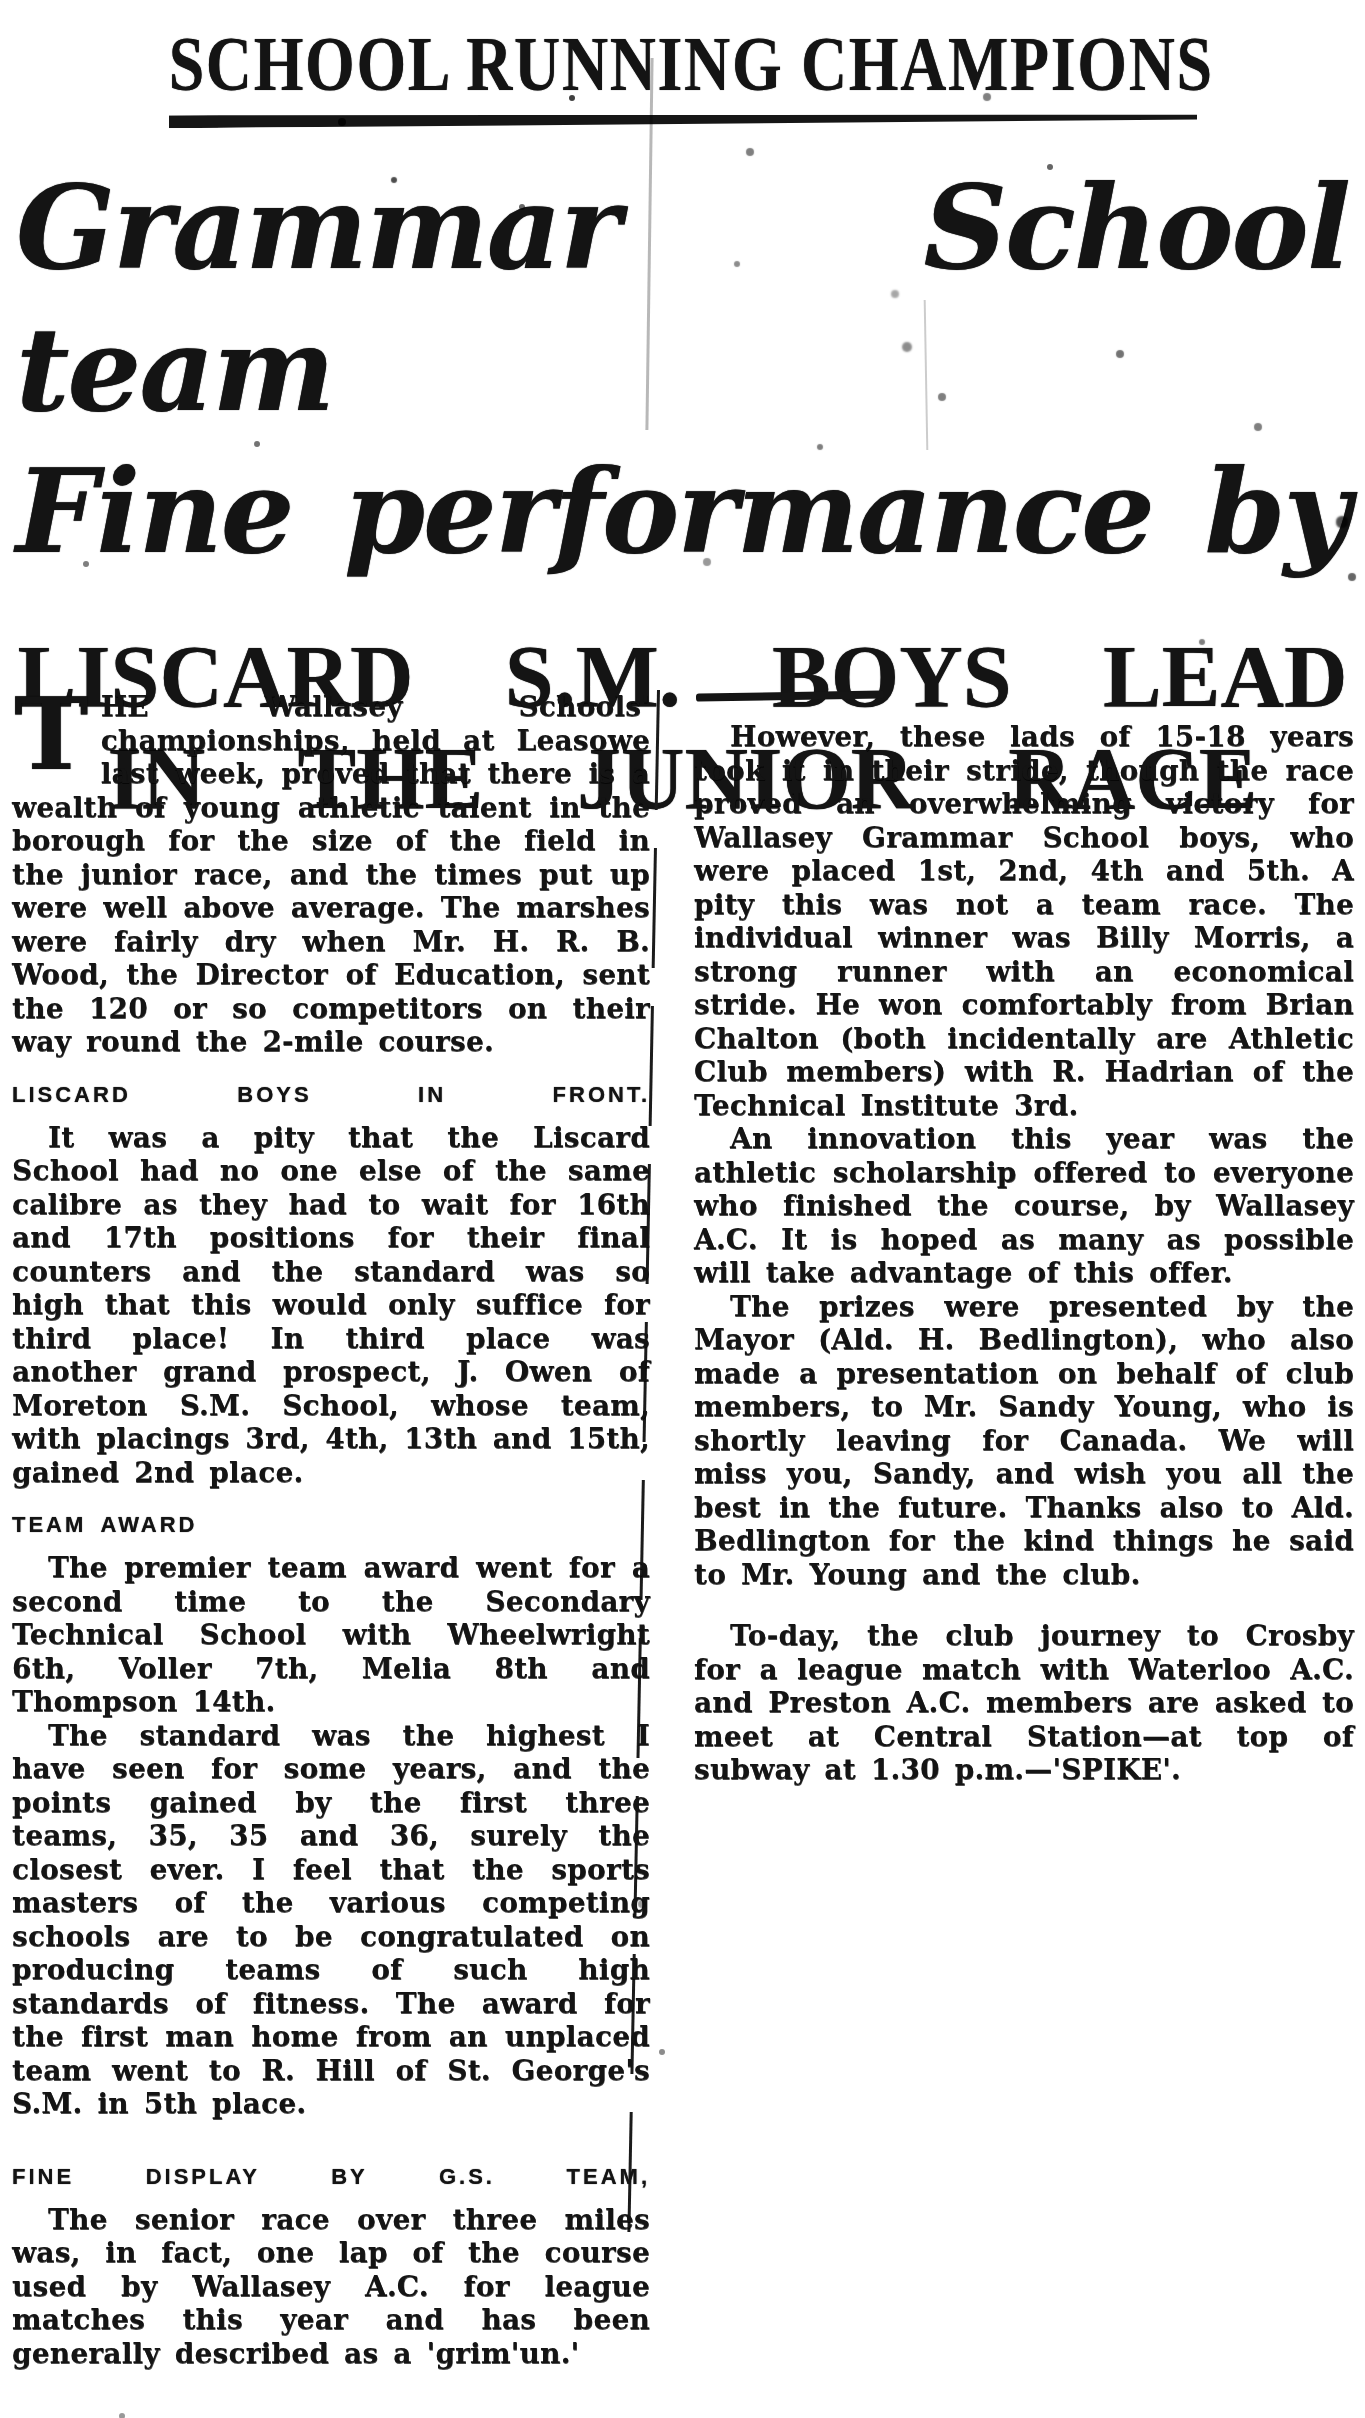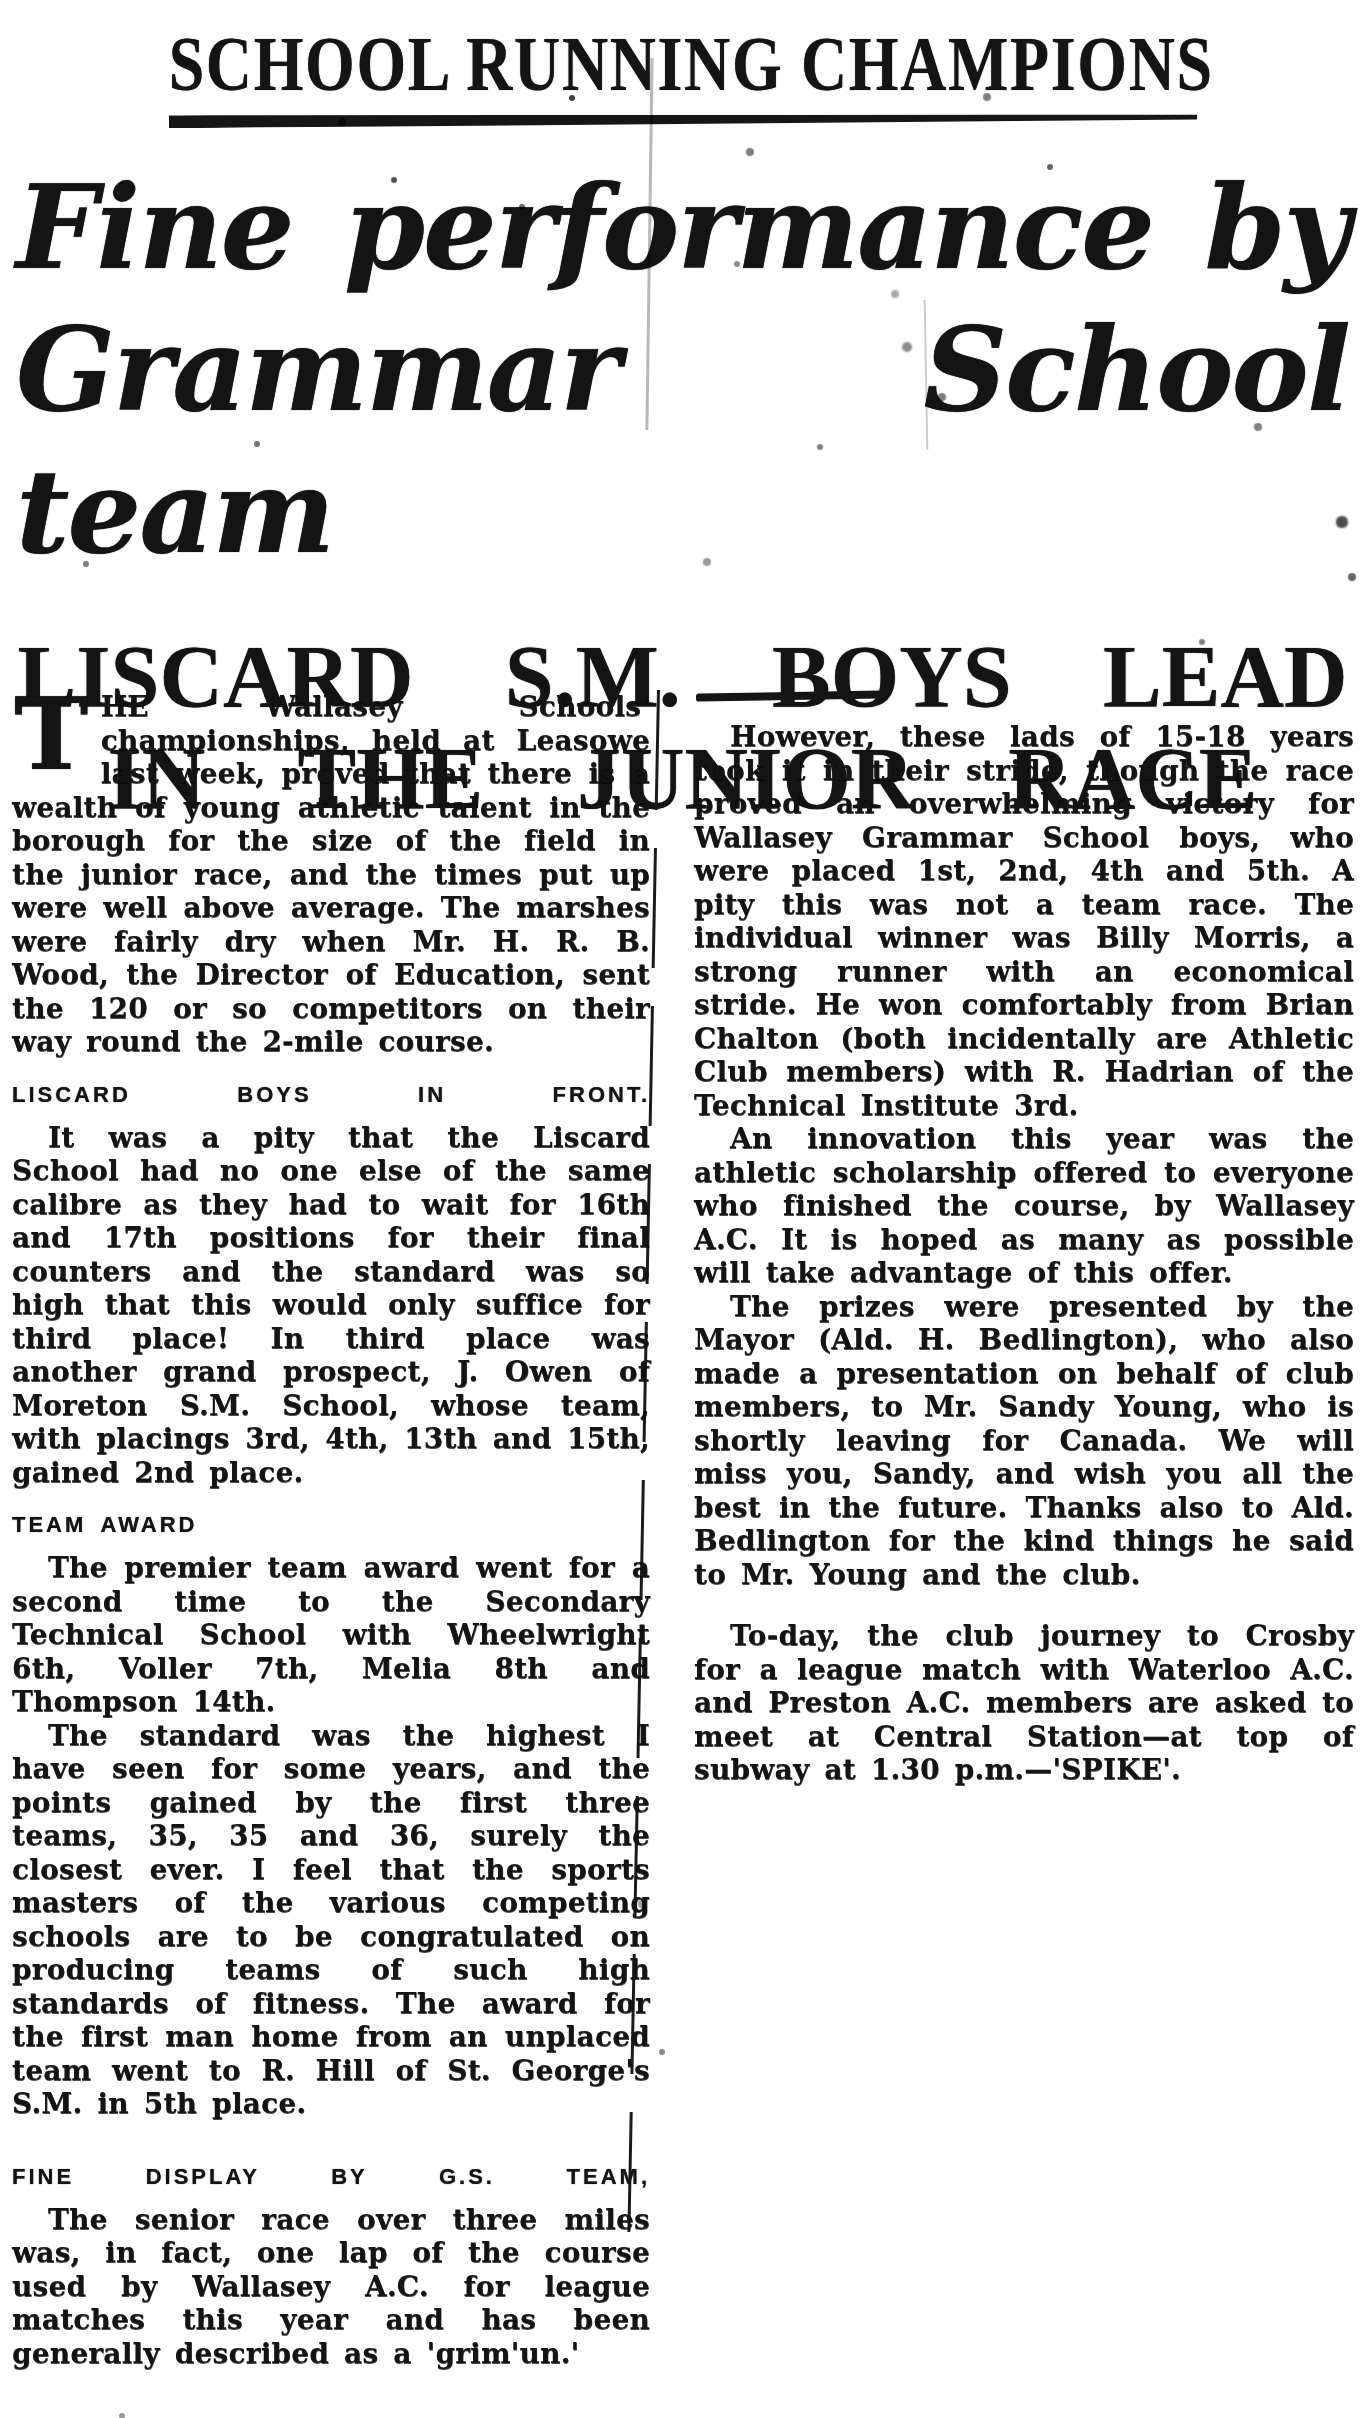--- a/index.html
+++ b/index.html
@@ -166,22 +166,22 @@
 <body>
 
 <div class="page">
 
   <div class="kicker-wrap">
     <div class="kicker">SCHOOL RUNNING CHAMPIONS</div>
     <div class="kicker-rule"></div>
   </div>
 
   <h1 class="headline" style="margin-bottom:0;">
+    <div class="hl-line">Grammar School team</div>
     <div class="hl-line">Fine performance by</div>
-    <div class="hl-line">Grammar School team</div>
   </h1>
 
   <h2 class="subheadline" style="margin-bottom:0;">
     <div class="shl-1">LISCARD S.M. BOYS LEAD</div>
     <div class="shl-2">IN THE JUNIOR RACE</div>
   </h2>
 
   <div class="divider"></div>
 
   <div class="col col-left">

